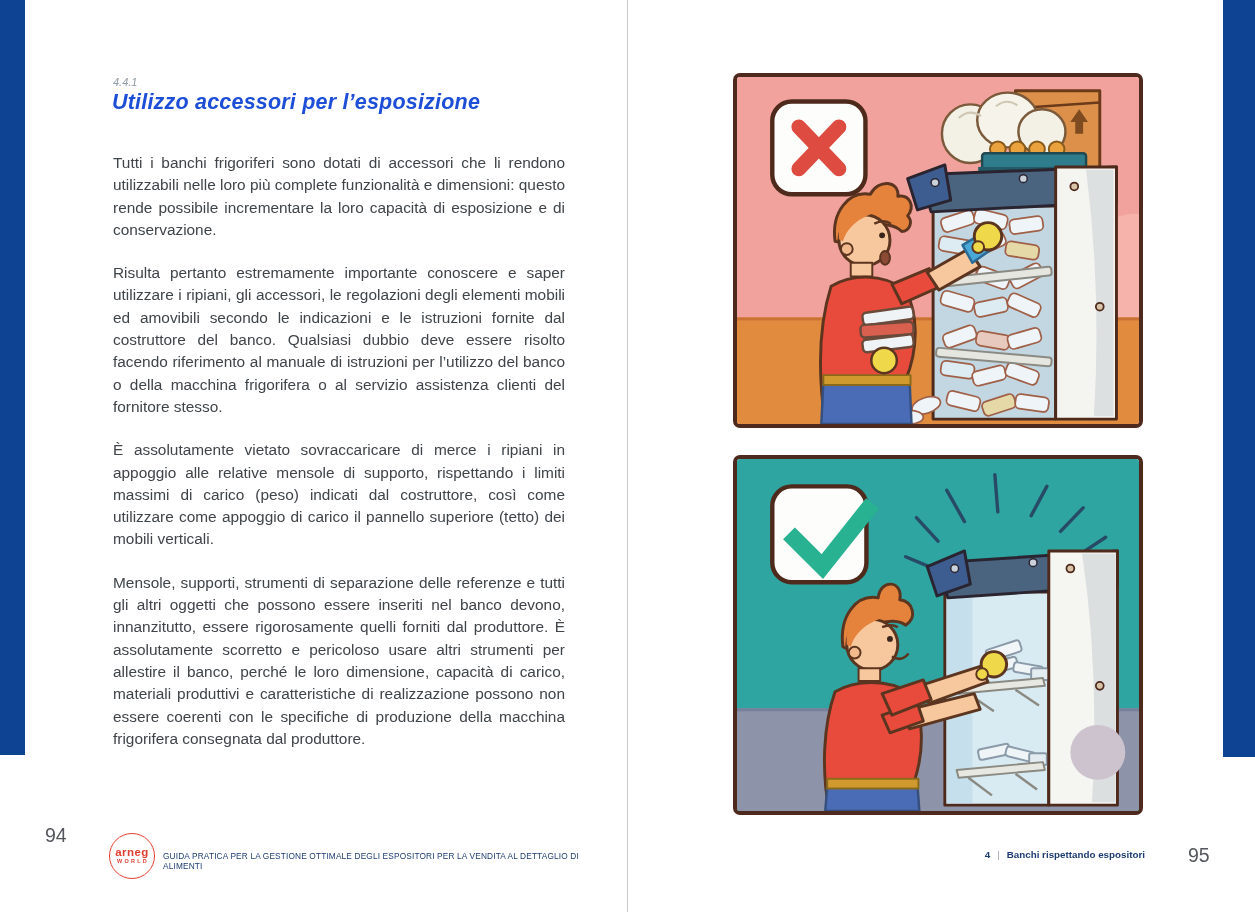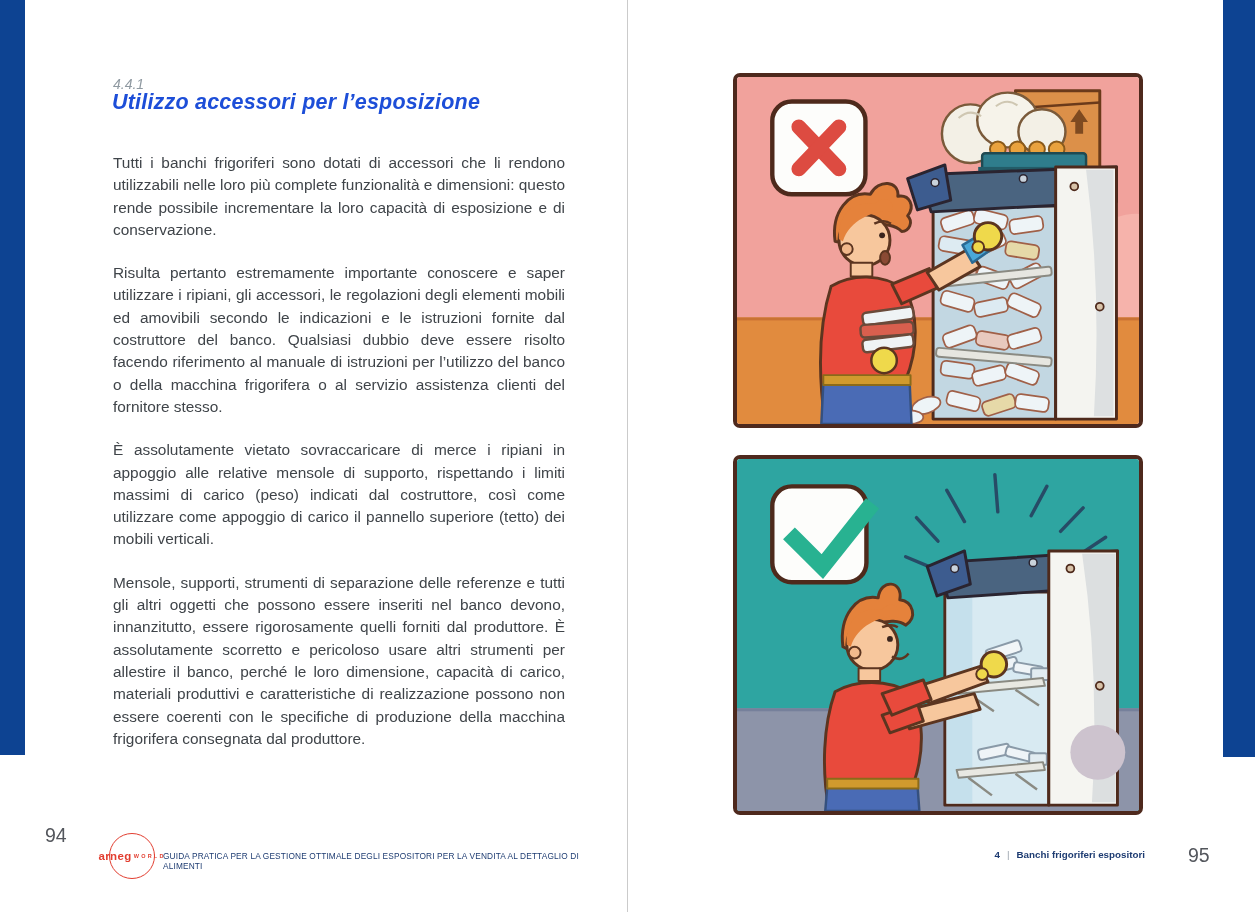--- a/index.html
+++ b/index.html
@@ -9,42 +9,42 @@
     font-family:"Liberation Sans", sans-serif; overflow:hidden;
   }
   .bar { position:absolute; top:0; background:#0D4392; }
   .bar-left  { left:0; width:25px; height:755px; }
   .bar-right { left:1223px; width:32px; height:757px; }
   .spine { position:absolute; left:627px; top:0; width:1px; height:912px; background:#CBCBCB; }
 
   
   .section-num {
     position:absolute; left:113px; top:76px;
-    font-size:14px; font-style:italic; color:#8F99A1;
+    font-size:11px; font-style:italic; color:#8F99A1;
   }
   .page-title {
     position:absolute; left:112px; top:90px; width:460px;
     font-size:21.5px; font-weight:bold; font-style:italic; color:#1d4ed8;
     letter-spacing:0.2px;
   }
   .body-col {
     position:absolute; left:113px; top:136px; width:452px;
     font-size:15.4px; line-height:22.3px; color:#3F4449;
     text-align:justify;
   }
   .body-col p { margin:16px 0 21px 0; }
 
   
   .pagenum { position:absolute; font-size:19.5px; color:#53565C; }
   .pagenum-left  { left:45px;  top:824px; }
   .pagenum-right { left:1188px; top:844px; }
   .logo {
     position:absolute; left:109px; top:833px; width:46px; height:46px;
     border:1.6px solid #E23E30; border-radius:50%;
-    display:flex; flex-direction:row; align-items:center; justify-content:center;
+    display:flex; flex-direction:column; align-items:center; justify-content:center;
     color:#E23E30; background:#fff;
   }
   .logo .l1 { font-size:11.5px; font-weight:bold; letter-spacing:0.4px; line-height:11px; }
   .logo .l2 { font-size:5.5px; font-weight:bold; letter-spacing:2.2px; line-height:7px; margin-left:2px; }
   .footer-text-left {
     position:absolute; left:163px; top:851px; width:420px;
     font-size:8.3px; font-weight:normal; color:#1E3C72; letter-spacing:0.15px;
   }
   .footer-right {
     position:absolute; left:960px; top:849px; width:185px;
@@ -271,17 +271,17 @@
       </g>
 
       <g>
         <rect x="36" y="28" width="96" height="98" rx="20" fill="#FDFDFB" stroke="#4E2A1C" stroke-width="4.5"></rect>
         <polyline points="59,82 87,110 133,52" fill="none" stroke="#28B291" stroke-width="17" stroke-linecap="square"></polyline>
       </g>
     </svg>
   </div>
 
   <div class="footer-right">
-    <span>4</span><span class="sep">|</span><span>Banchi frigoriferi espositori</span>
+    <span>4</span><span class="sep">|</span><span>Banchi rispettando espositori</span>
   </div>
   <div class="pagenum pagenum-right">95</div>
 
 </div>
 
 </body></html>

